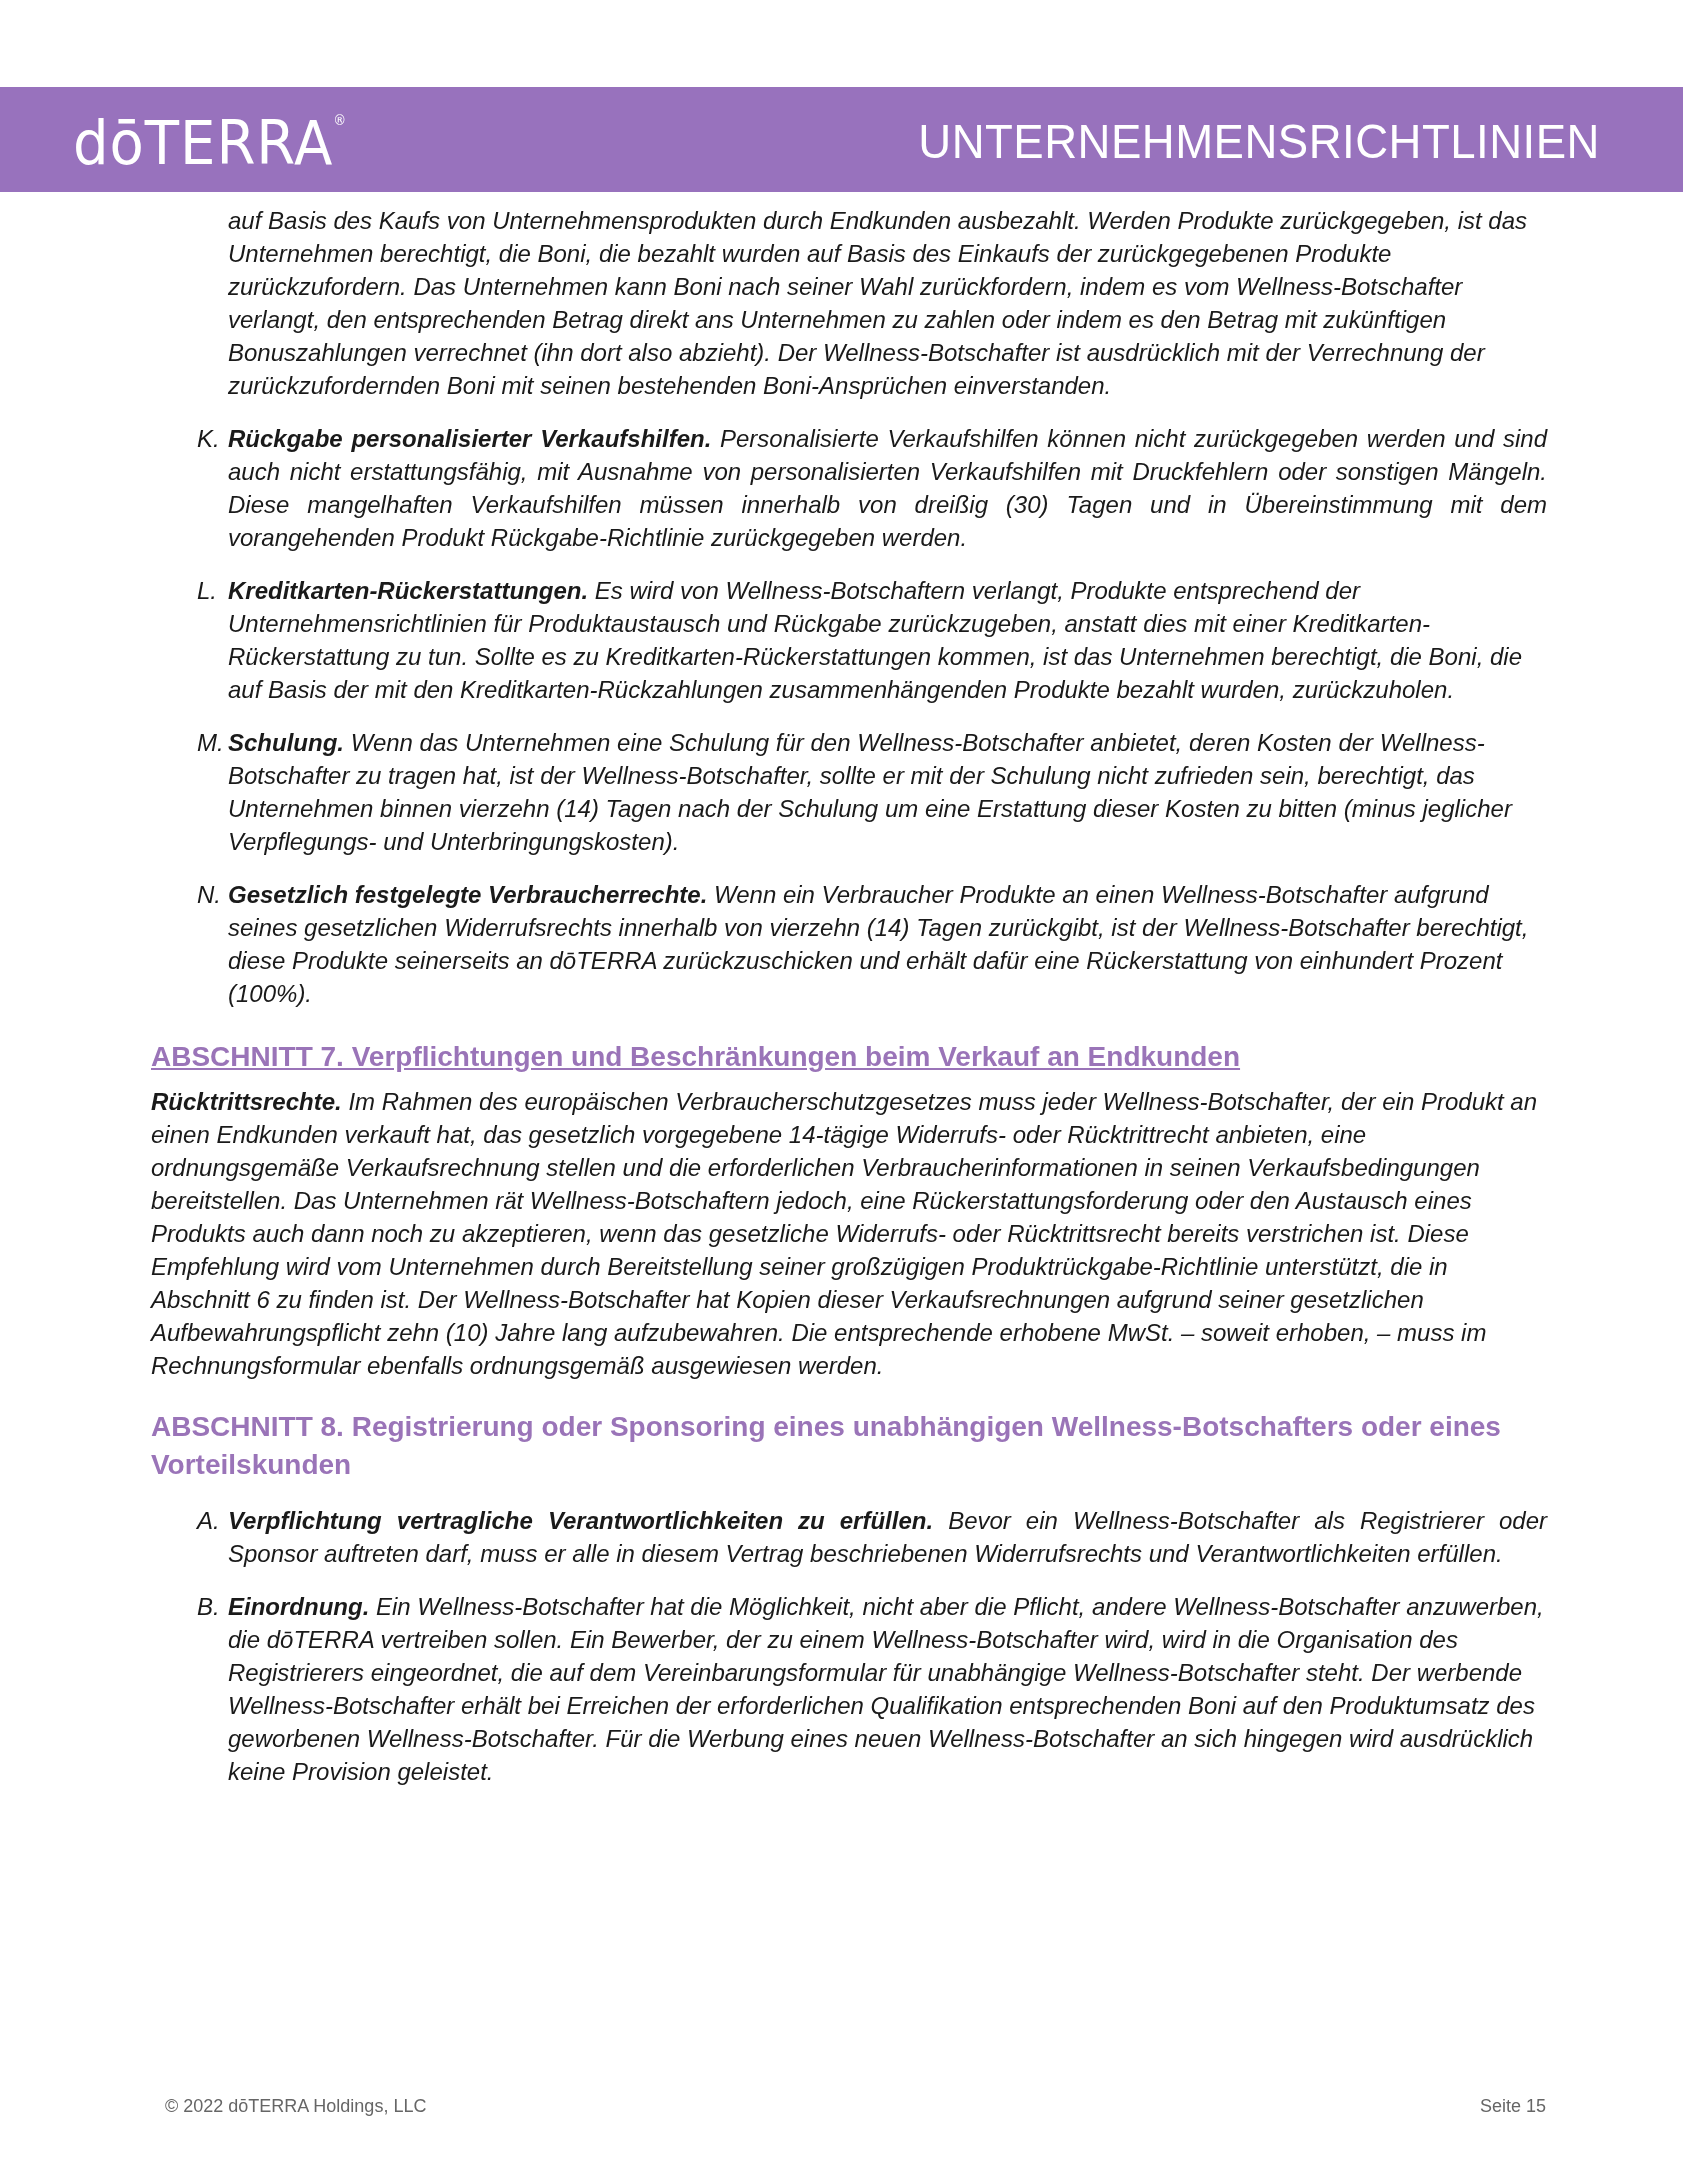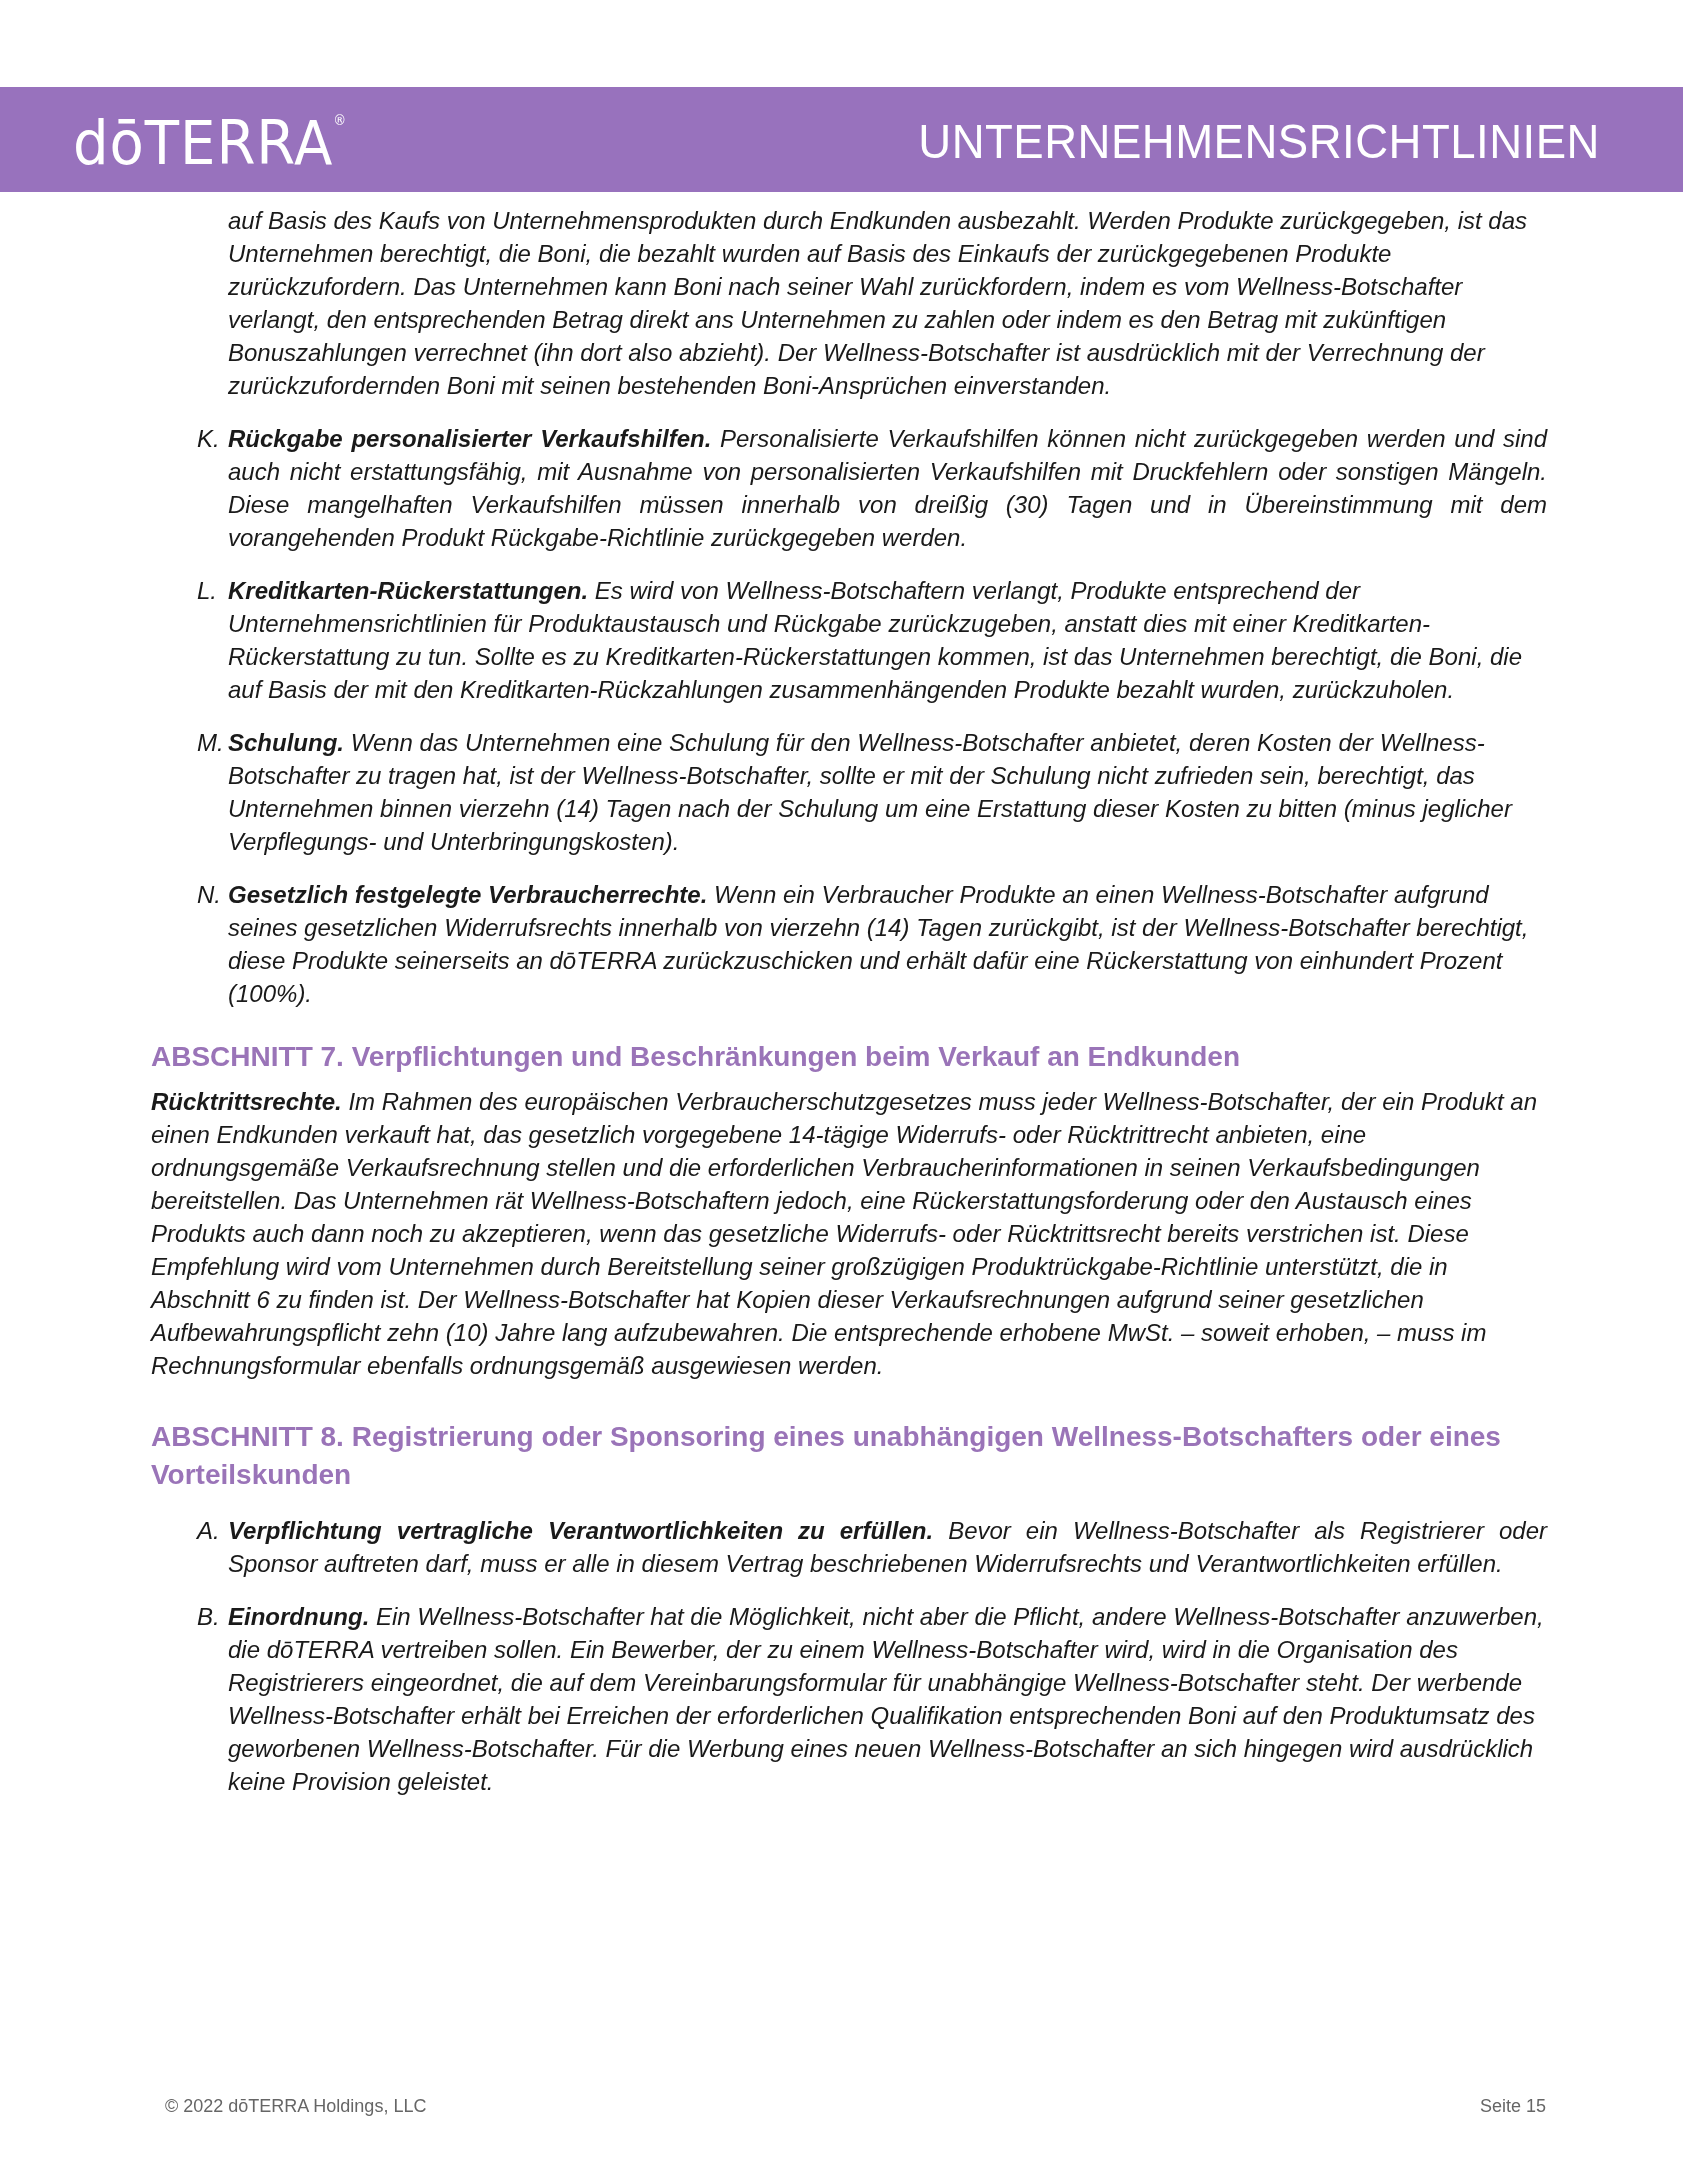--- a/index.html
+++ b/index.html
@@ -14,23 +14,23 @@
     .doc-title { position: absolute; right: 83px; top: 107px; color: #fff; font-size: 49px;
                  line-height: 69px; letter-spacing: 0.5px; transform: scaleX(0.93); transform-origin: right center; }
     .content { position: absolute; left: 151px; top: 204px; width: 1396px; }
     .p { font-size: 24px; line-height: 33px; margin: 0; font-style: italic; }
     .cont { padding-left: 77px; }
     .item { position: relative; padding-left: 77px; margin-top: 20px; }
     .item .letter { position: absolute; left: 46px; top: 0; }
     .item.just .body { text-align: justify; }
     .b { font-weight: bold; }
     .h { color: #9a74b8; font-weight: bold; font-size: 28px; line-height: 38px; margin: 0; }
-    .h7 { margin-top: 28px; }
+    .h7 { margin-top: 28px; text-decoration: underline; }
     .sec7p { margin-top: 9px; }
-    .h8 { margin-top: 36px; }
+    .h8 { margin-top: 26px; }
     .sec8items { margin-top: 14px; }
     .footer-left { position: absolute; left: 165px; top: 2096px; font-size: 18px; color: #666; }
     .footer-right { position: absolute; right: 137px; top: 2096px; font-size: 18px; color: #666; }
   </style>
 </head>
 <body>
 
 <div class="header-bar"></div>
 <div class="logo"><span>dōTERRA</span><span class="reg">®</span></div>
 <div class="doc-title">UNTERNEHMENSRICHTLINIEN</div>

